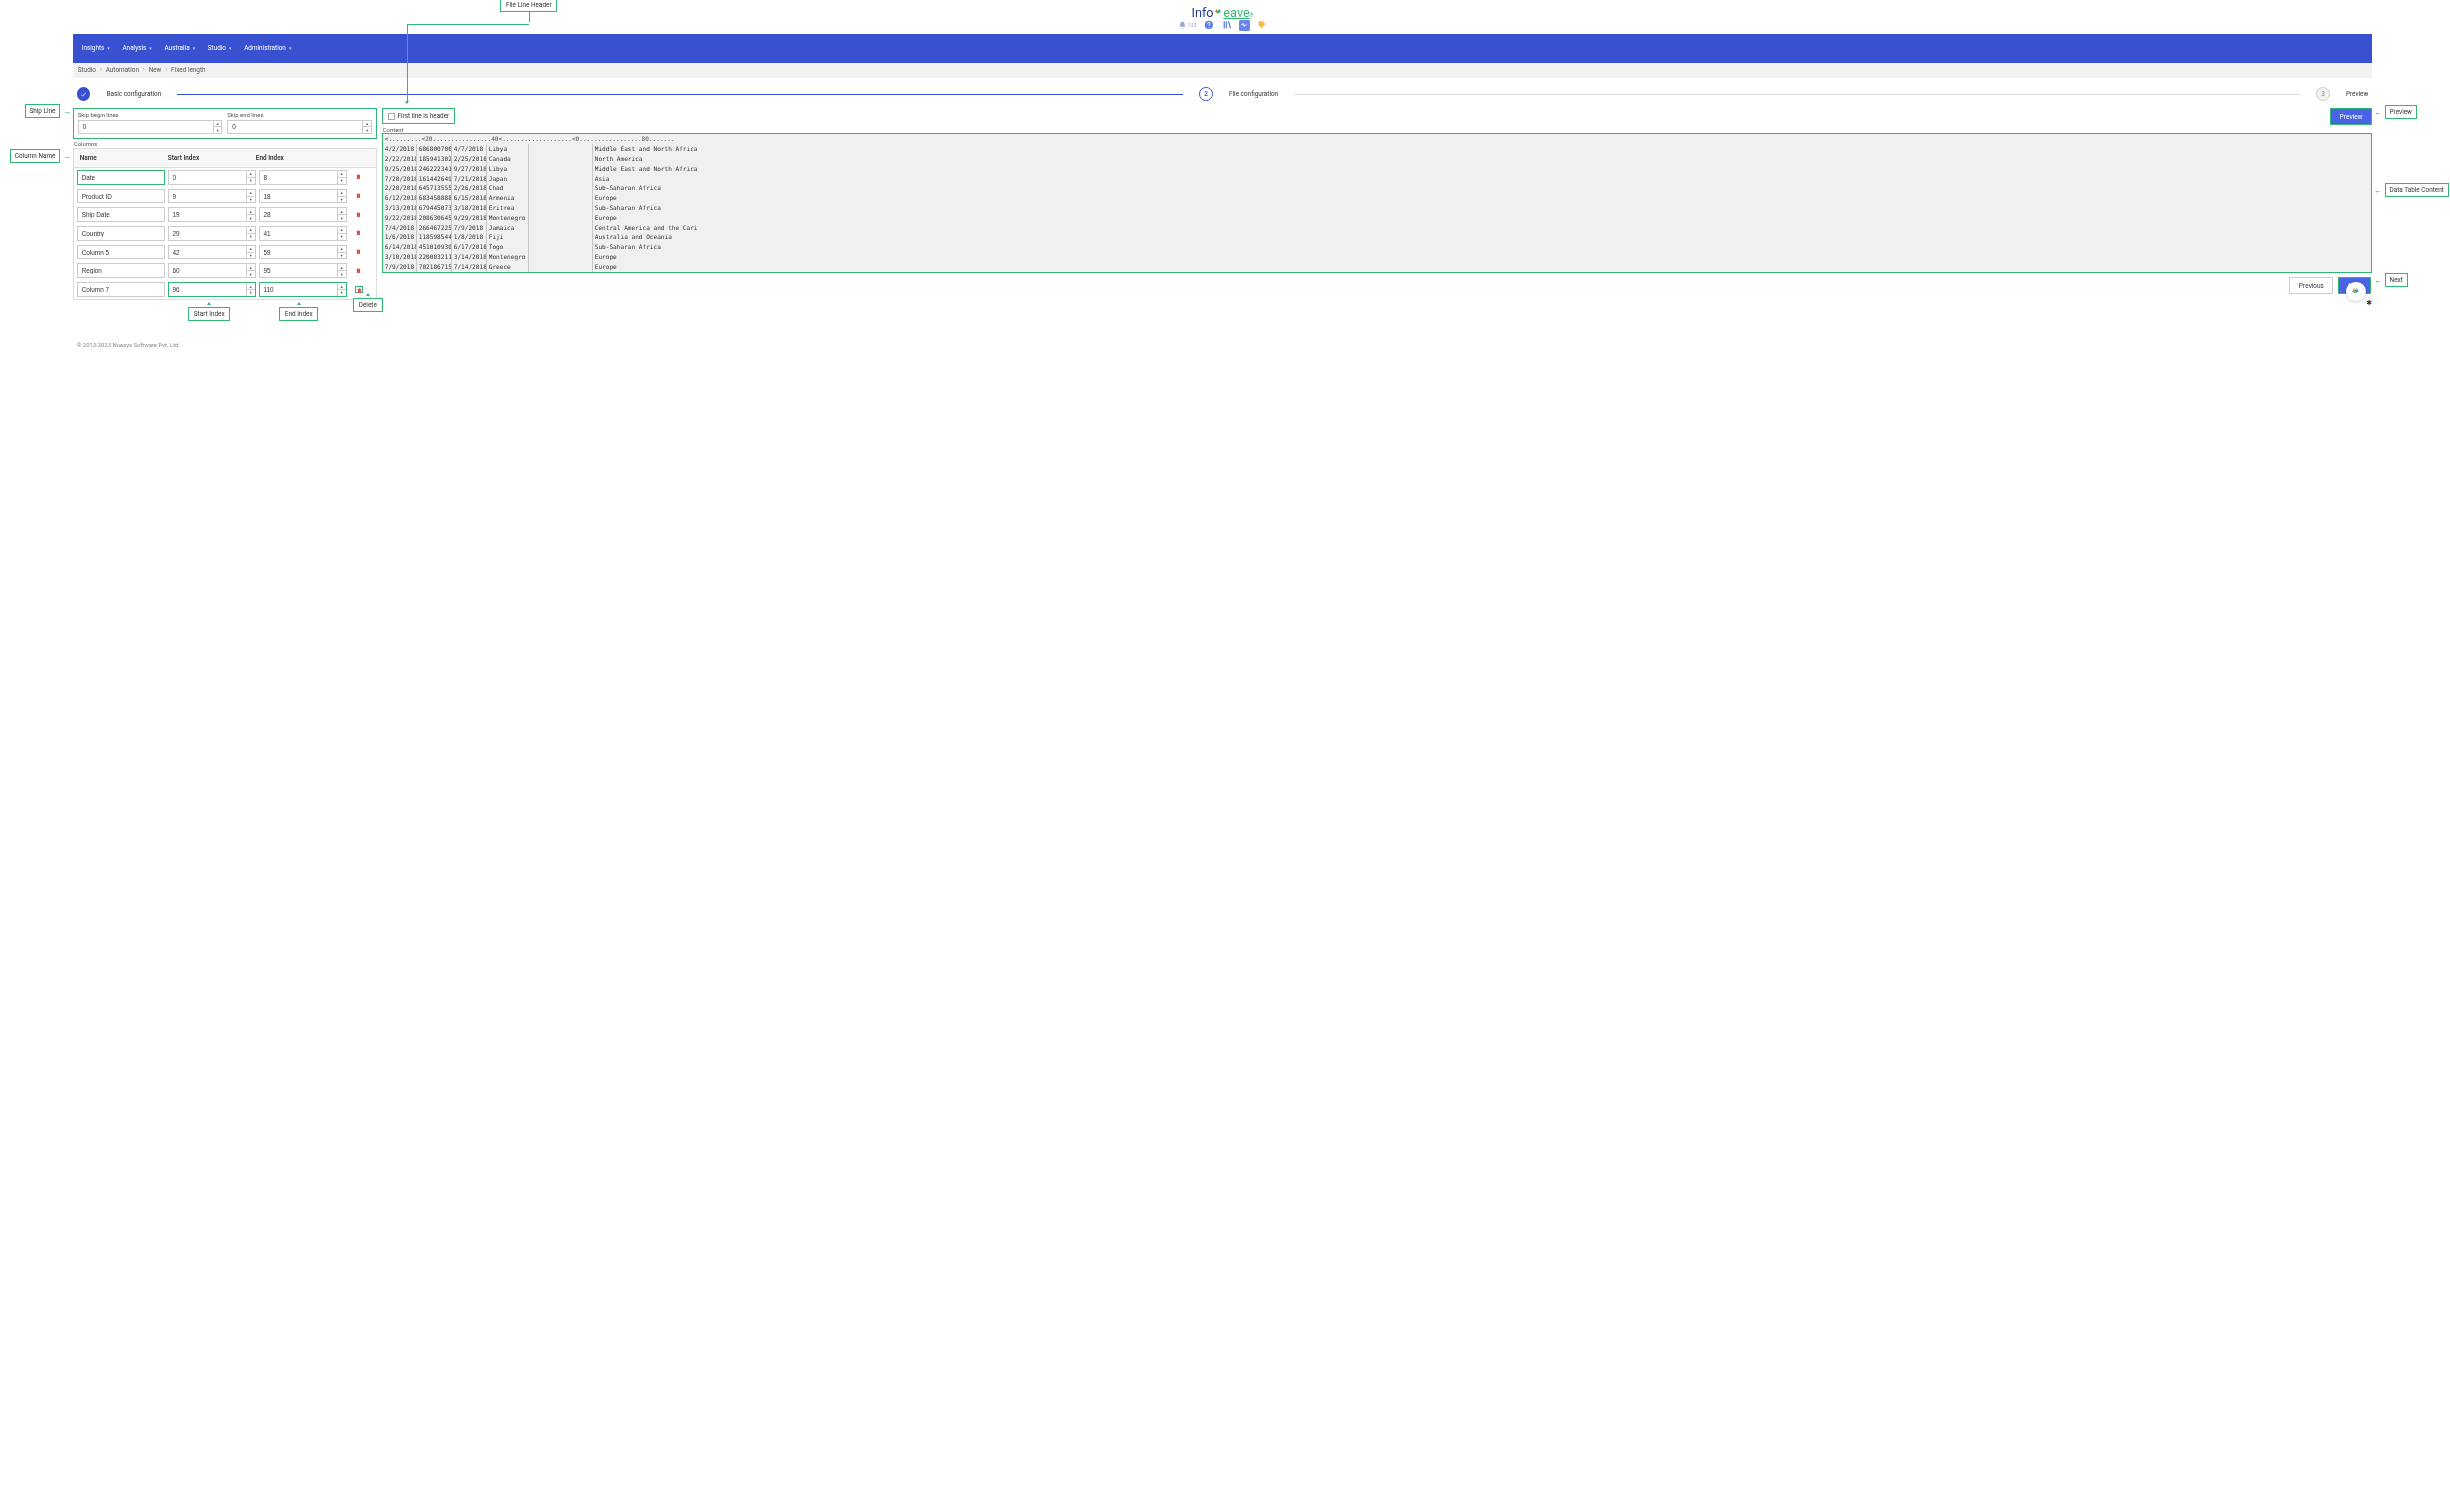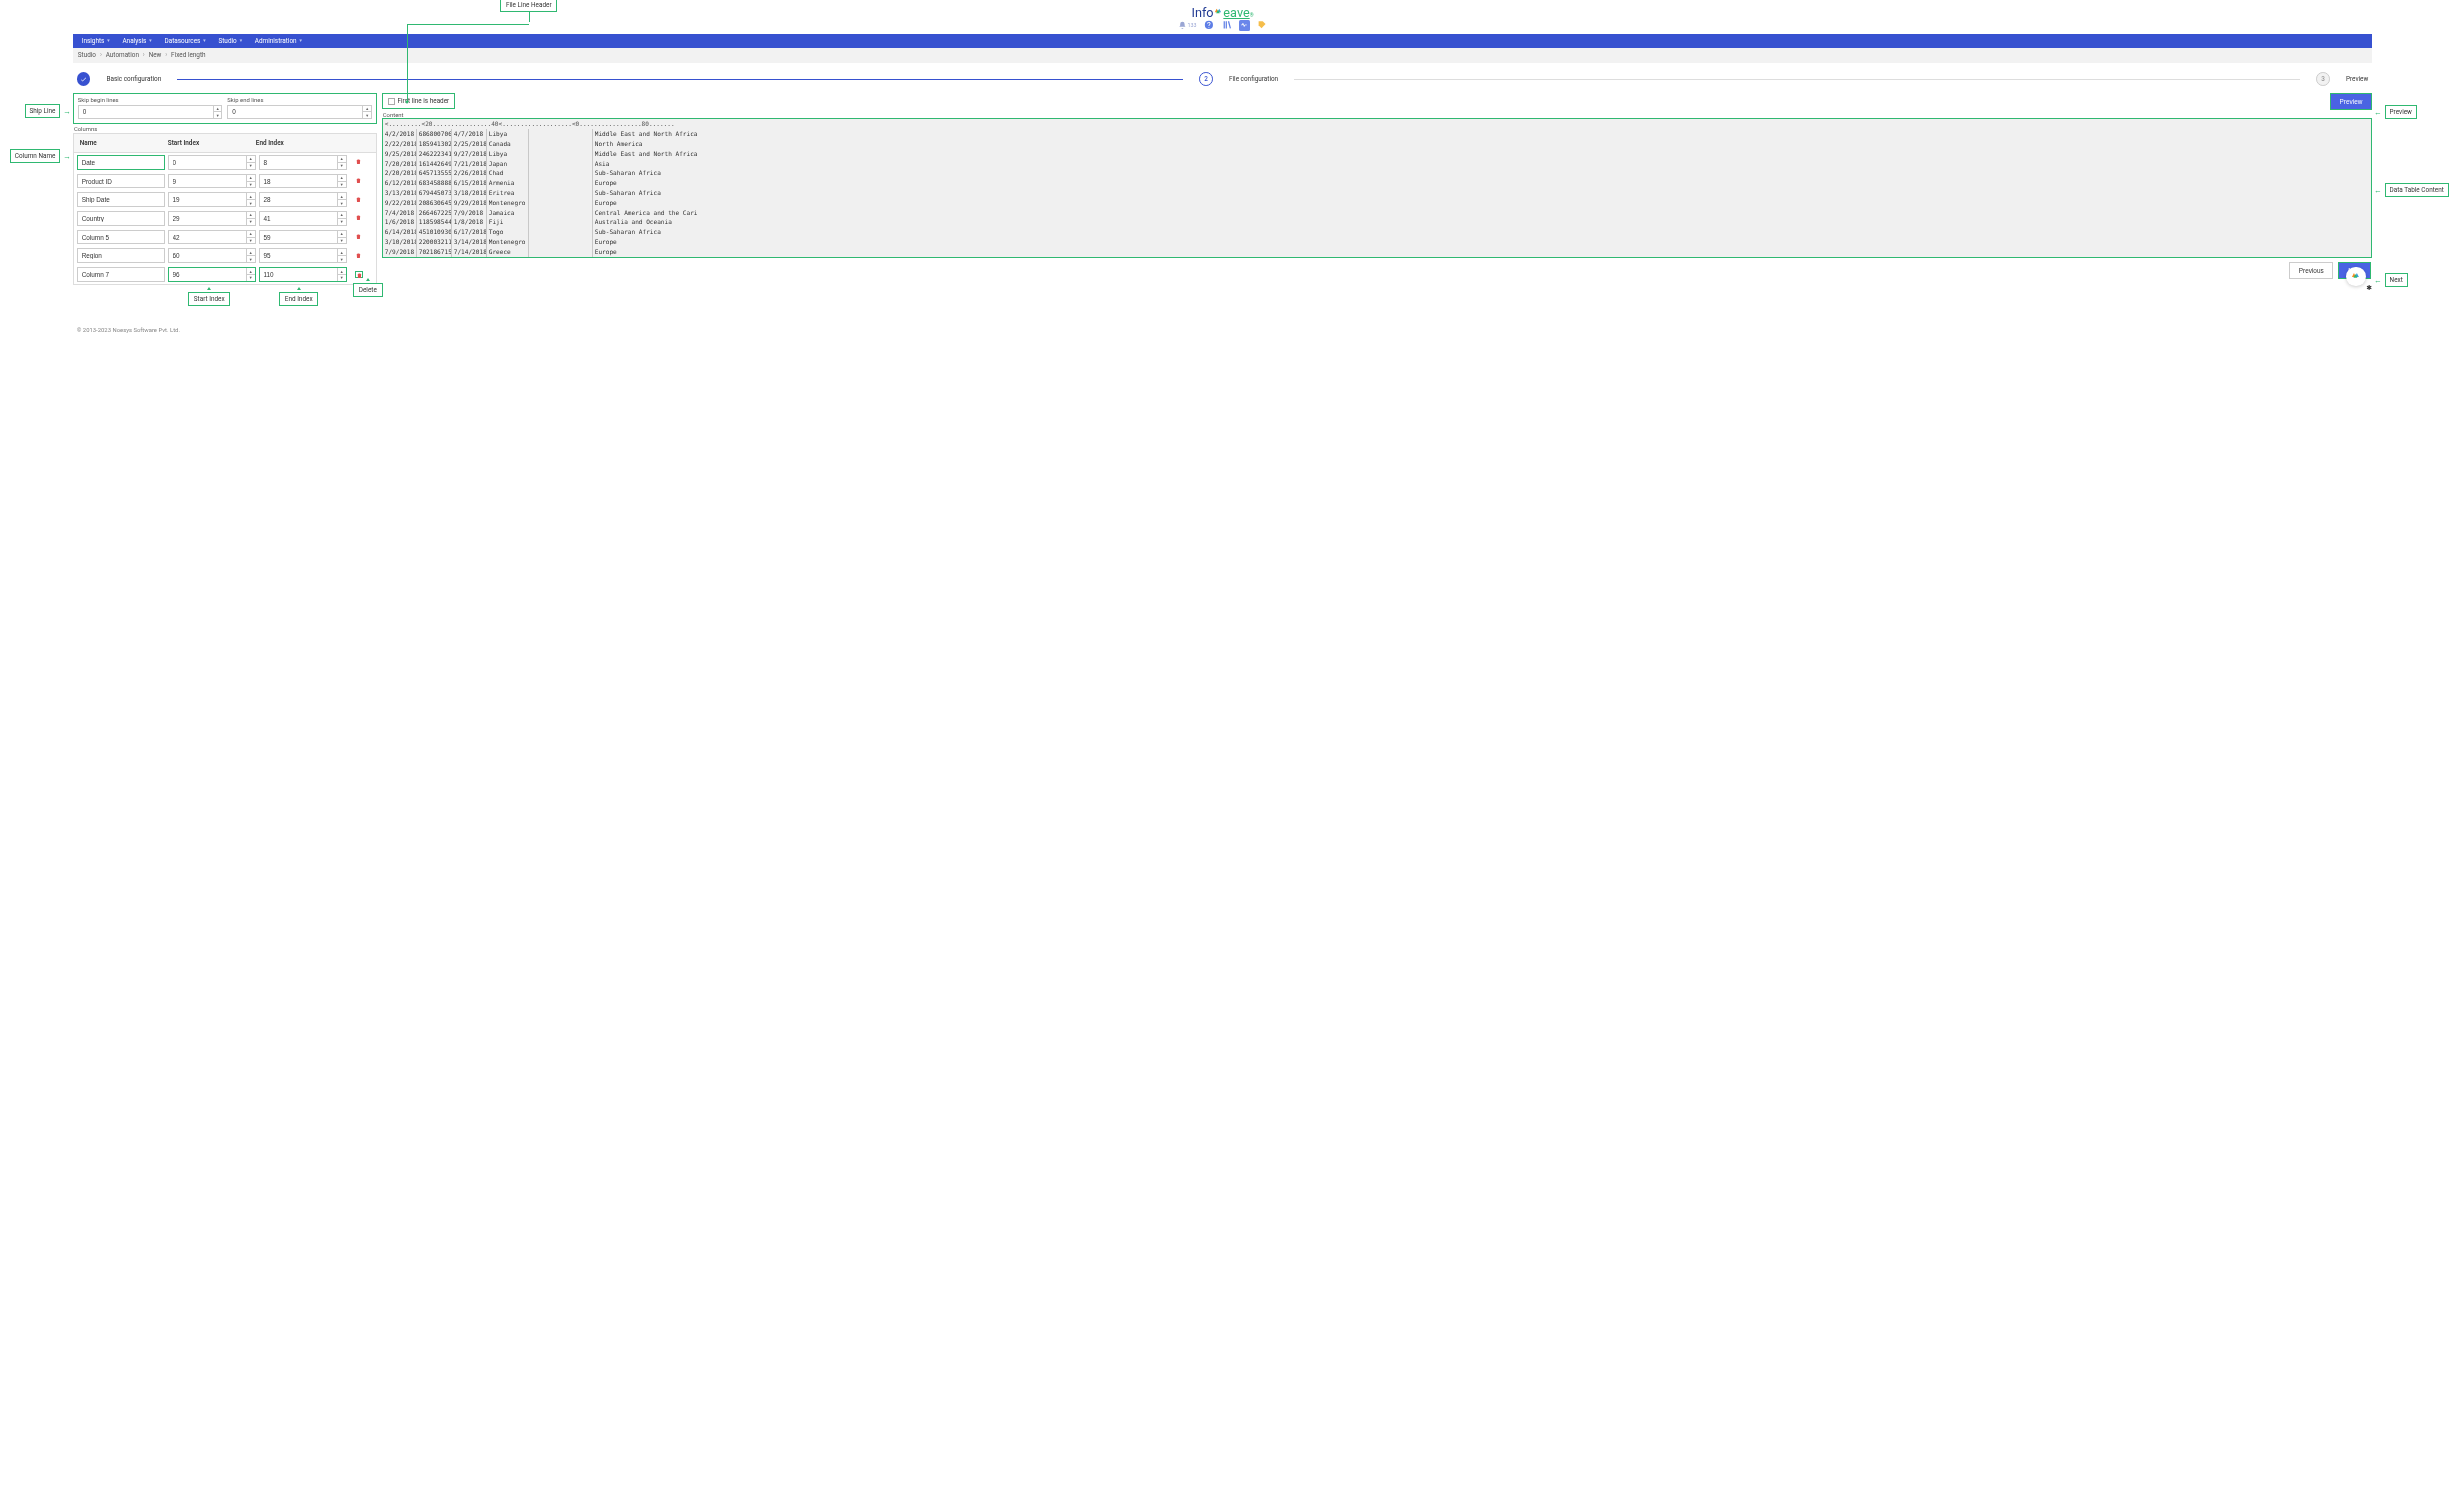--- a/index.html
+++ b/index.html
@@ -12,21 +12,21 @@
 .logo { display: flex; align-items: baseline; font-size: 12.7px; font-weight: 400; }
 .logo .info { color: #223b93; }
 .logo .eave { color: #2fb871; text-decoration: underline; }
 .logo-mark { width: 10.8px; height: 10.8px; display: inline-block; position: relative; margin: 0 -0.5px; }
 .logo-mark svg { display: block; }
 .logo .reg { color: #2fb871; font-size: 4.9px; vertical-align: top; }
 .topbar-actions { display: flex; align-items: center; gap: 6.9px; }
 .topbar-actions .ico { width: 10.8px; height: 10.8px; display: flex; align-items: center; justify-content: center; color: #5e7ee6; }
 .bell-wrap { display: flex; align-items: center; gap: 1px; color: #9aa6d4; }
 .bell-wrap .cnt { font-size: 5.4px; color: #9aa6d4; }
-.mainnav { background: #3751d0; color: #fff; display: flex; align-items: center; padding: 0 3.9px; height: 14px; gap: 2px; }
+.mainnav { background: #3751d0; color: #fff; display: flex; align-items: center; padding: 0 3.9px; height: 29px; gap: 2px; }
 .mainnav .navitem { padding: 0 4.9px; height: 15.7px; display: flex; align-items: center; font-size: 6.4px; cursor: pointer; }
 .mainnav .navitem .caret { margin-left: 2px; font-size: 4.4px; color: #b8c4f0; }
 .breadcrumb { background: #f2f2f2; padding: 3.9px 4.9px; font-size: 6.4px; color: #555; display: flex; align-items: center; gap: 3.9px; }
 .breadcrumb .sep { color: #999; }
 .stepper-row { display: flex; align-items: center; padding: 8.8px 3.9px 6.9px; gap: 16px; }
 .step-done { width: 13.7px; height: 13.7px; border-radius: 50%; background: #3751d0; color: #fff; display: flex; align-items: center; justify-content: center; }
 .step-circle { width: 13.7px; height: 13.7px; border-radius: 50%; border: 1px solid #3751d0; color: #3751d0; background: #fff; display: flex; align-items: center; justify-content: center; font-weight: 500; }
 .step-circle.inactive { border-color: #ccc; color: #999; background: #f2f2f2; }
 .step-label { font-size: 6.4px; color: #333; }
 .step-line { flex: 1; height: 1px; background: #3751d0; }
@@ -156,21 +156,21 @@
     <div class="mainnav">
       <div class="navitem">
           <span>Insights</span>
           <span class="caret">▼</span>
         </div>
       <div class="navitem">
           <span>Analysis</span>
           <span class="caret">▼</span>
         </div>
       <div class="navitem">
-          <span>Datasources</span>
+          <span>Australia</span>
           <span class="caret">▼</span>
         </div>
       <div class="navitem">
           <span>Studio</span>
           <span class="caret">▼</span>
         </div>
       <div class="navitem">
           <span>Administration</span>
           <span class="caret">▼</span>
         </div>

